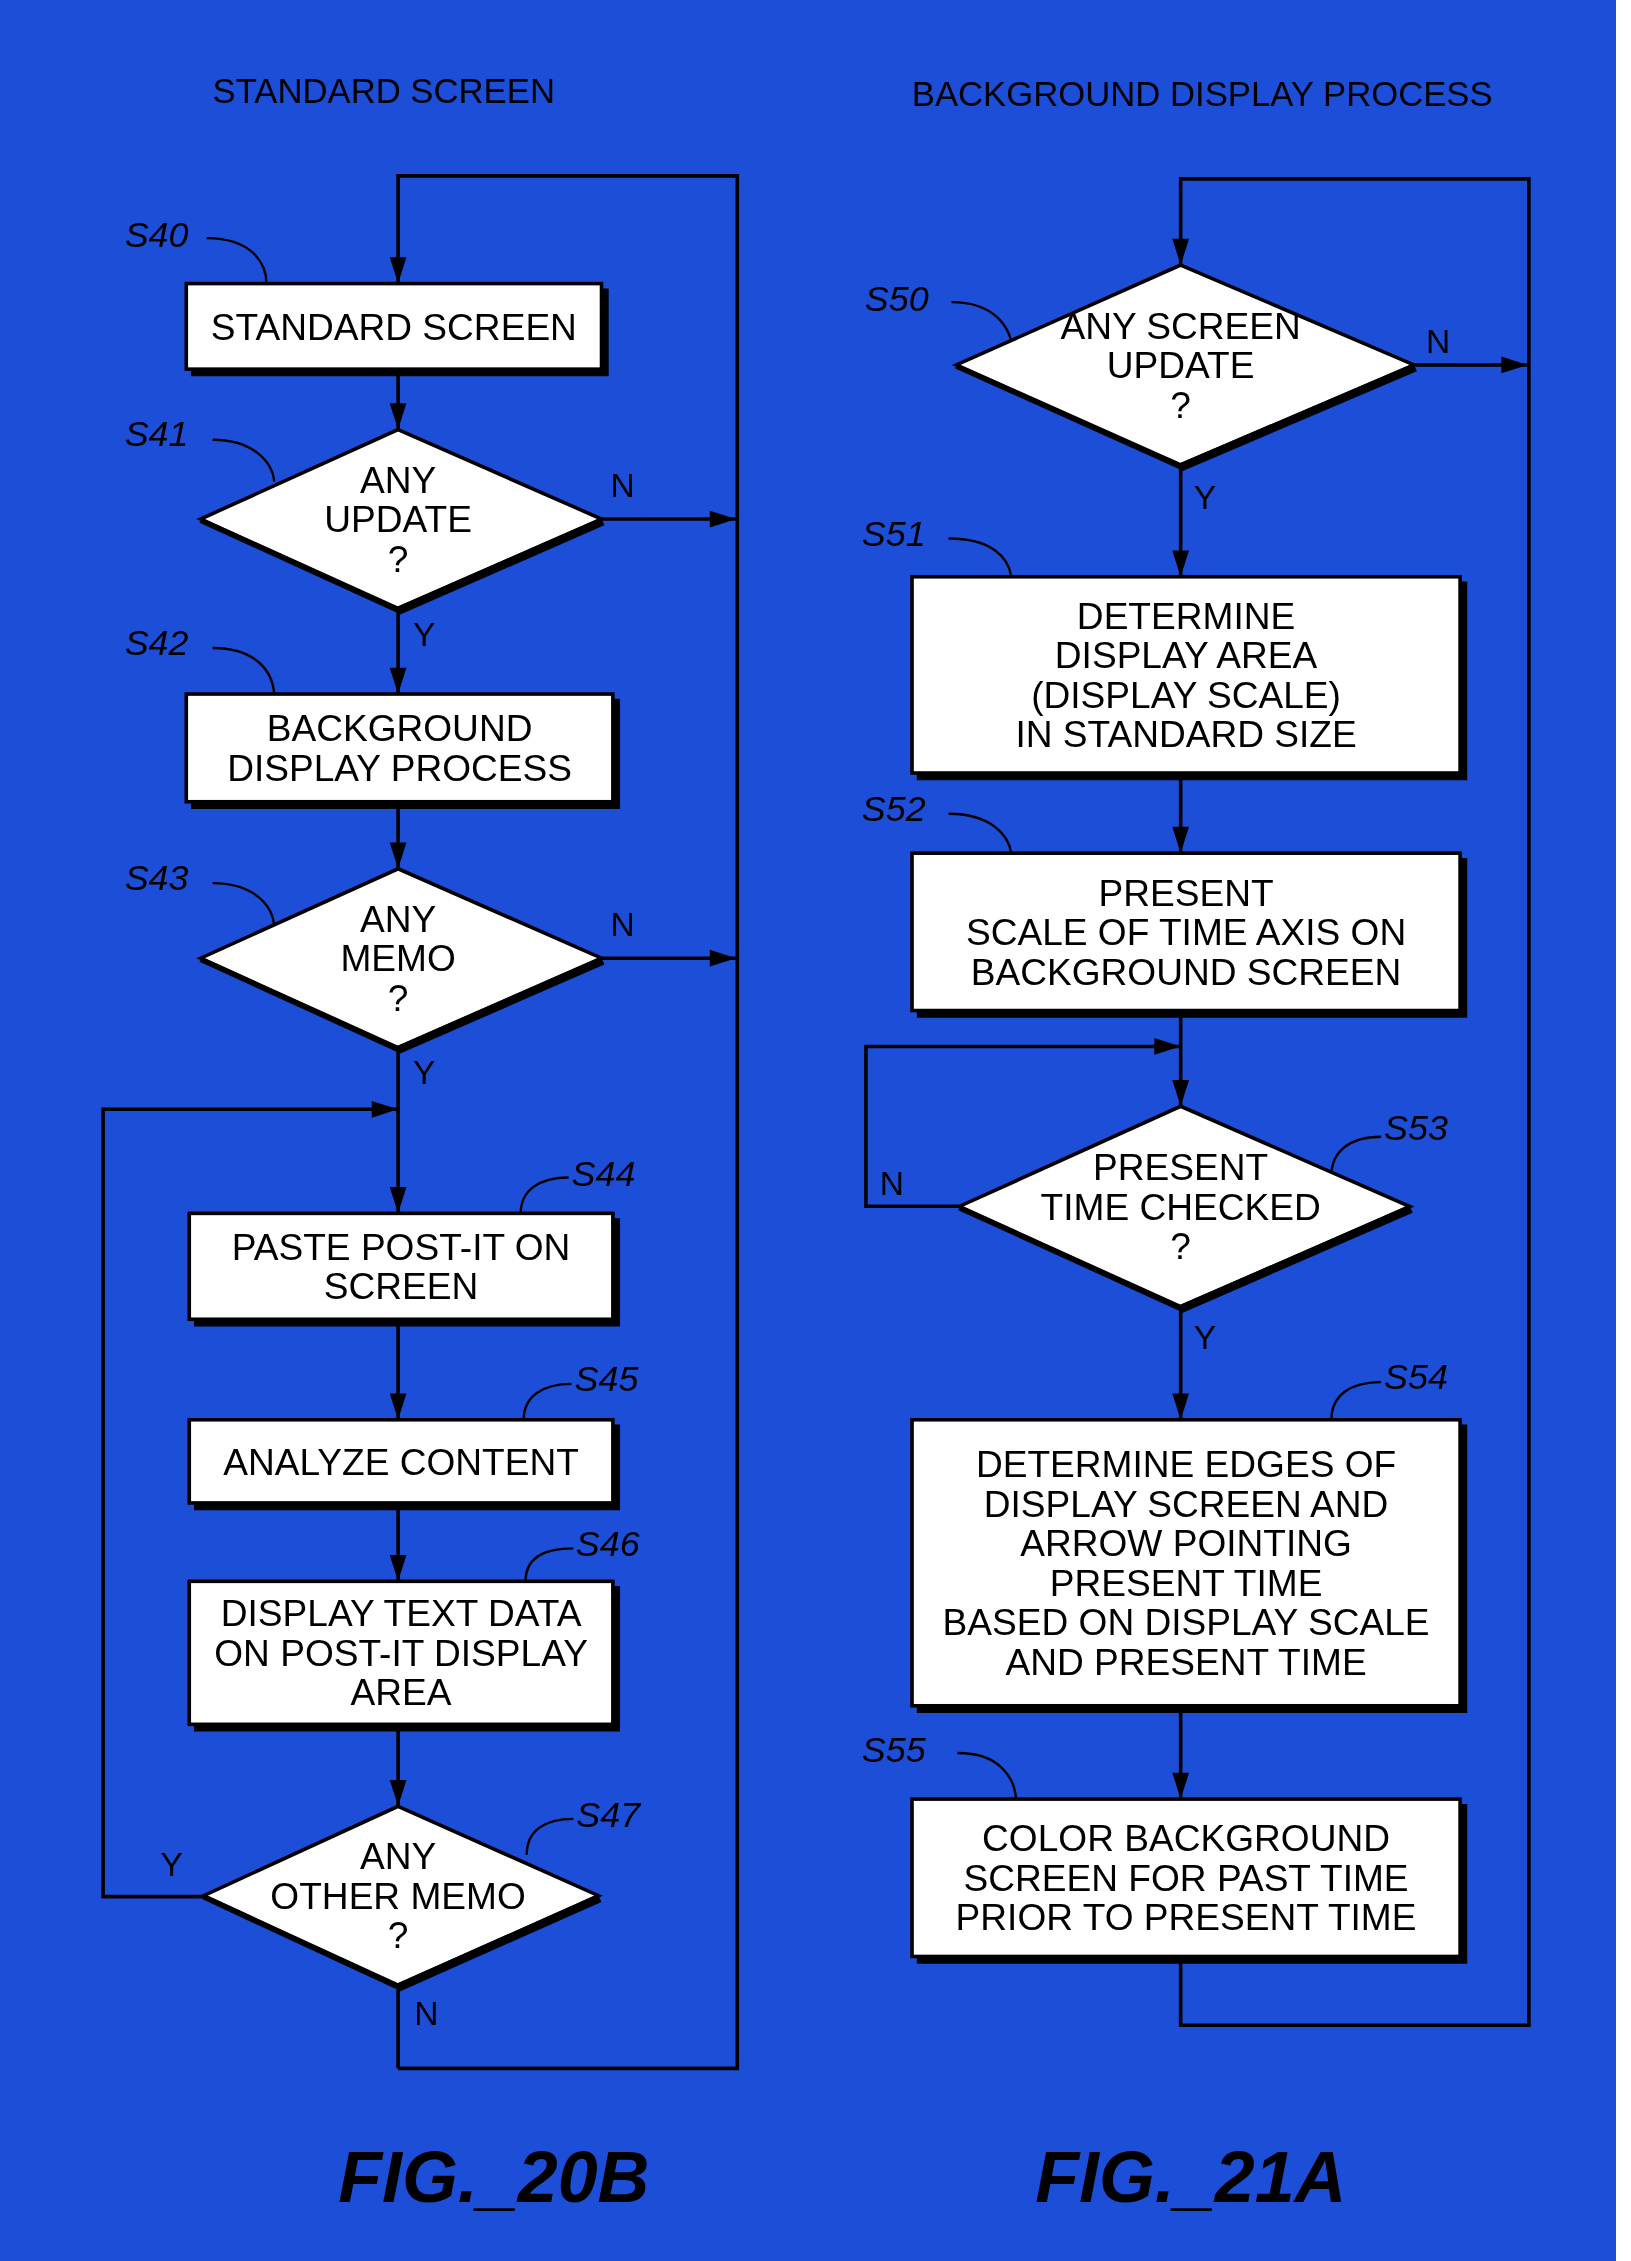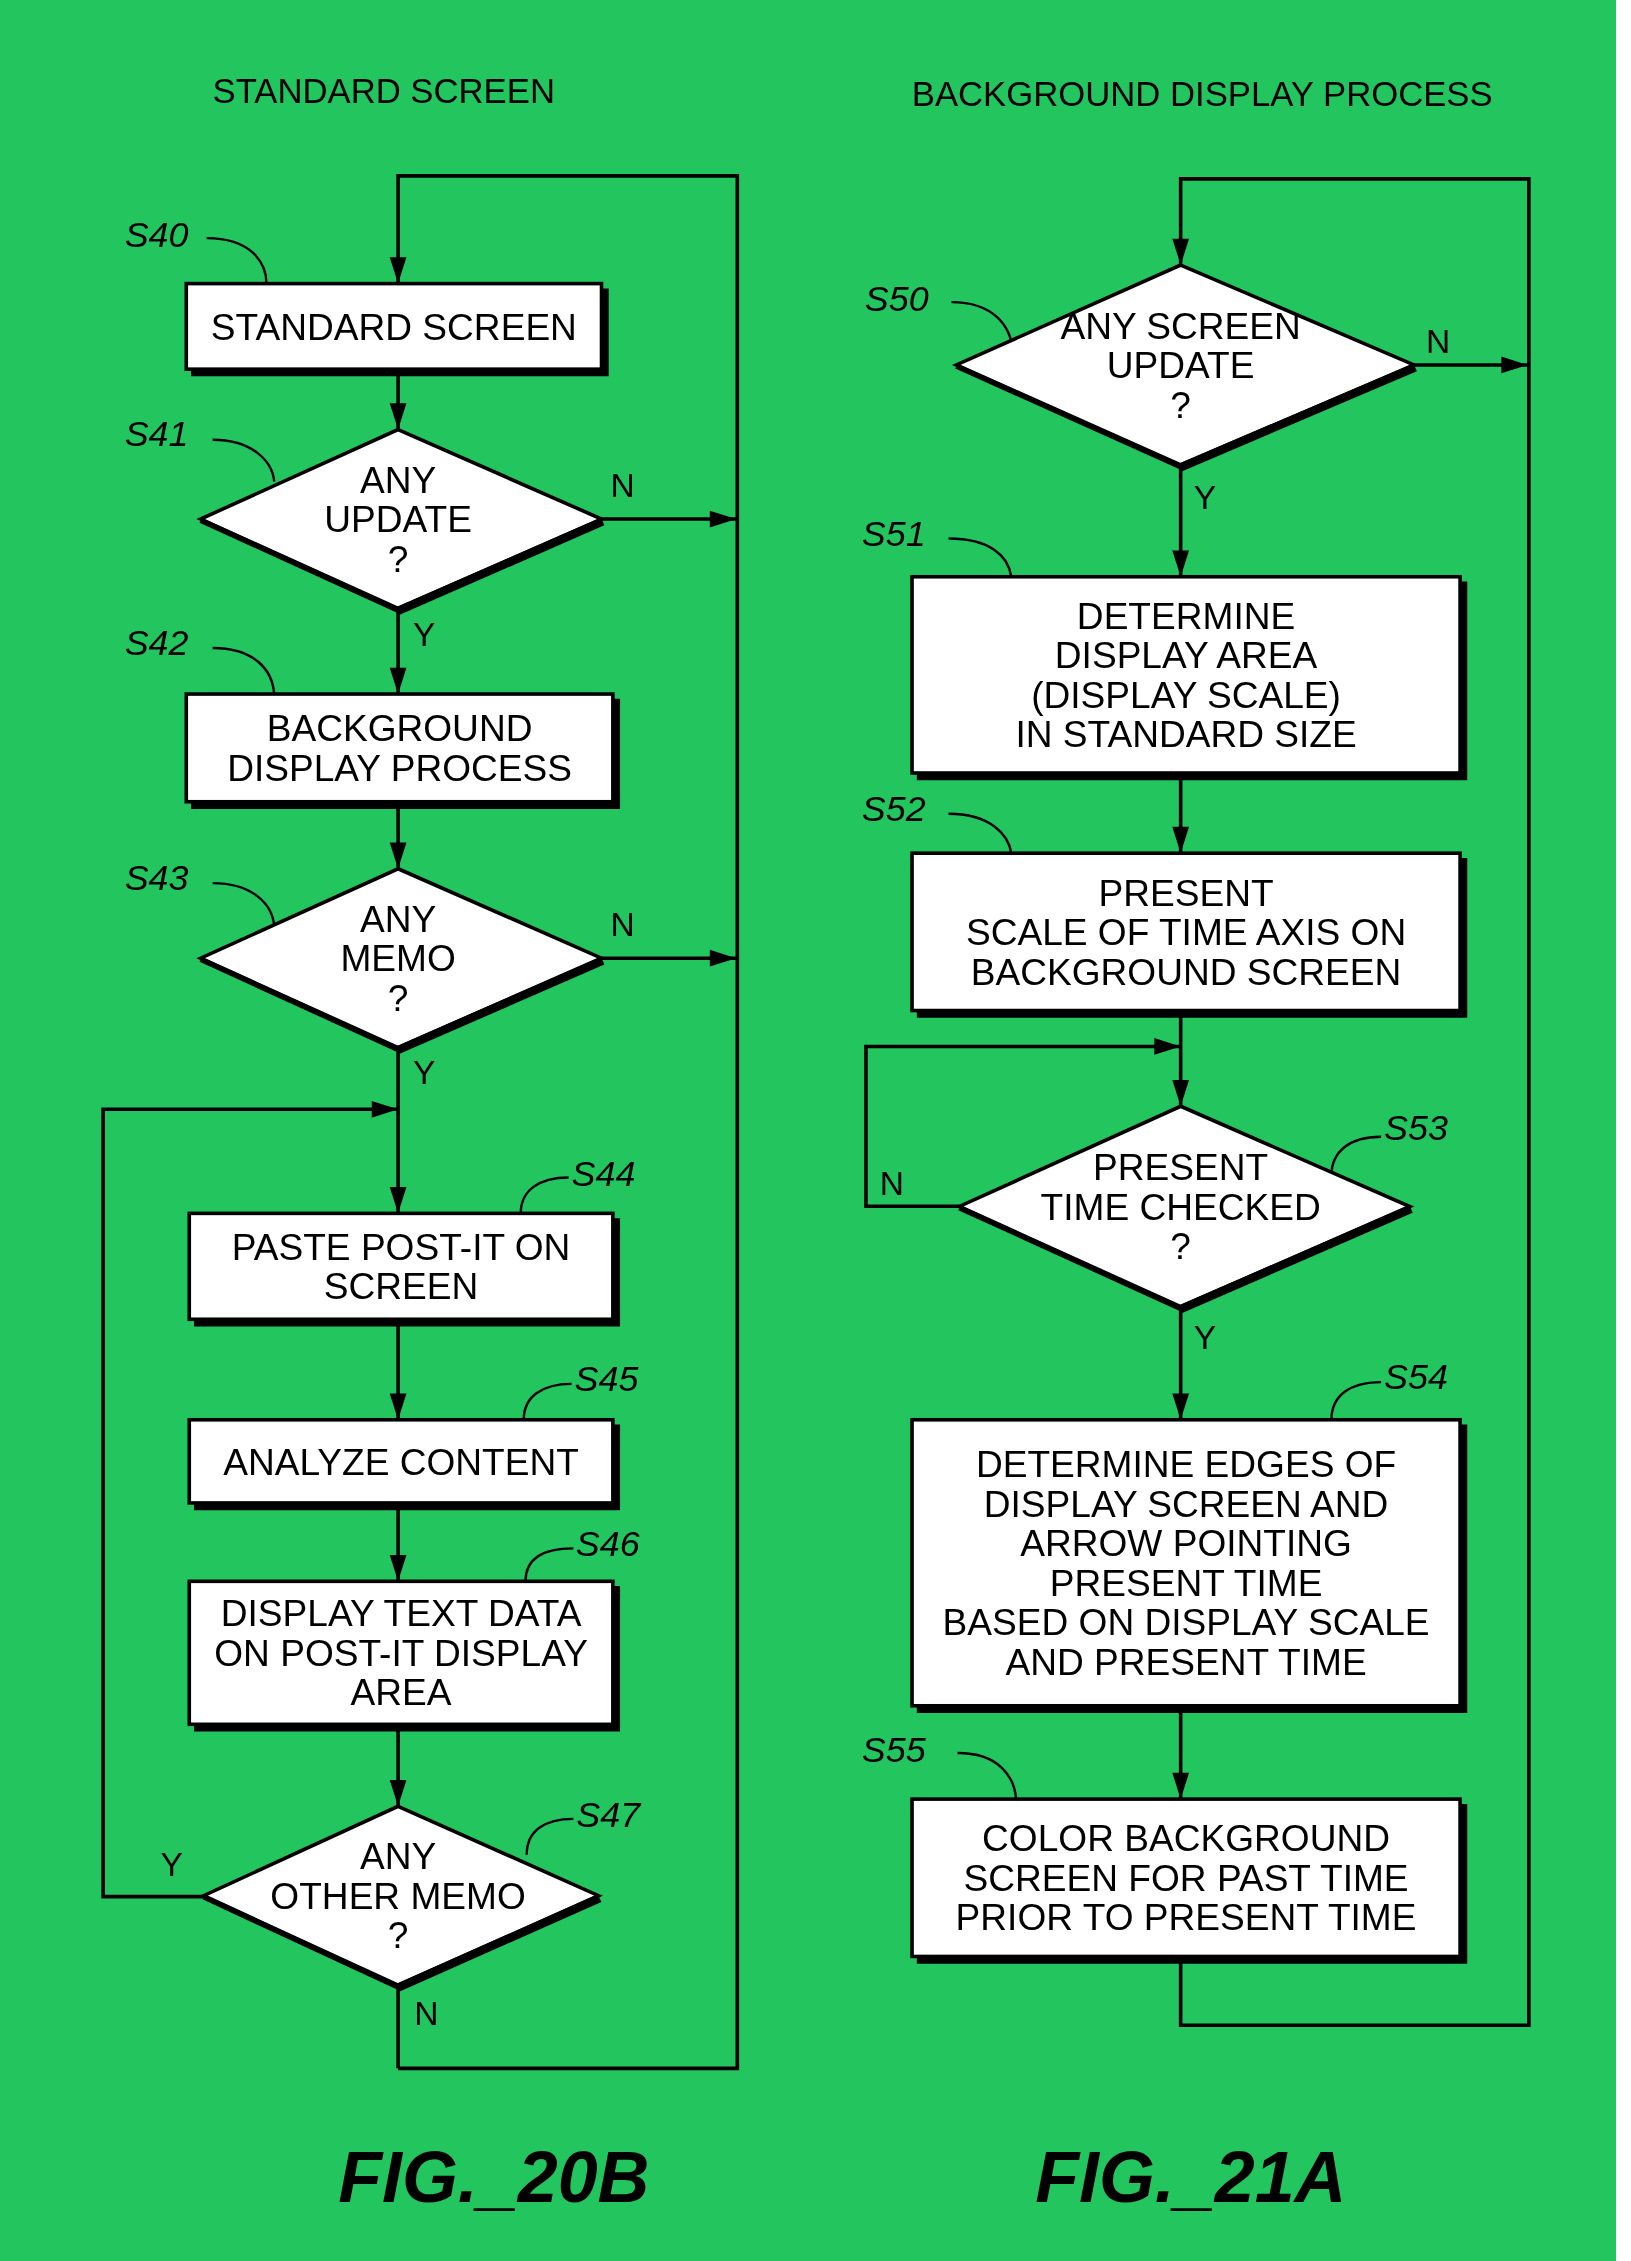--- a/index.html
+++ b/index.html
@@ -1,16 +1,16 @@
 <!DOCTYPE html>
 <html style="font-size:9.6px"><head>
 <meta charset="utf-8">
 <style>
   html, body { margin: 0; padding: 0; background: #ffffff; }
-  #canvas { position: relative; width: 1616px; height: 2261px; background: #22c55e; overflow: hidden; }
+  #canvas { position: relative; width: 1616px; height: 2261px; background: #1d4ed8; overflow: hidden; }
   svg { position: absolute; left: 0; top: 0; }
   .title { font-family: "Liberation Sans", sans-serif; font-size: 58px; fill: #000; }
   .boxtext { font-family: "Liberation Sans", sans-serif; font-size: 62px; fill: #000; }
   .steplabel { font-family: "Liberation Sans", sans-serif; font-size: 60px; font-style: italic; fill: #000; }
   .yn { font-family: "Liberation Sans", sans-serif; font-size: 56px; fill: #000; }
   .fig { font-family: "Liberation Sans", sans-serif; font-size: 120px; font-weight: bold; font-style: italic; fill: #000; }
   .line { stroke: #000; stroke-width: 6; fill: none; }
   .shape { stroke: #000; stroke-width: 6; fill: #fff; }
   .shadow { stroke: #000; stroke-width: 12; fill: none; }
   .leader { stroke: #000; stroke-width: 4; fill: none; }

